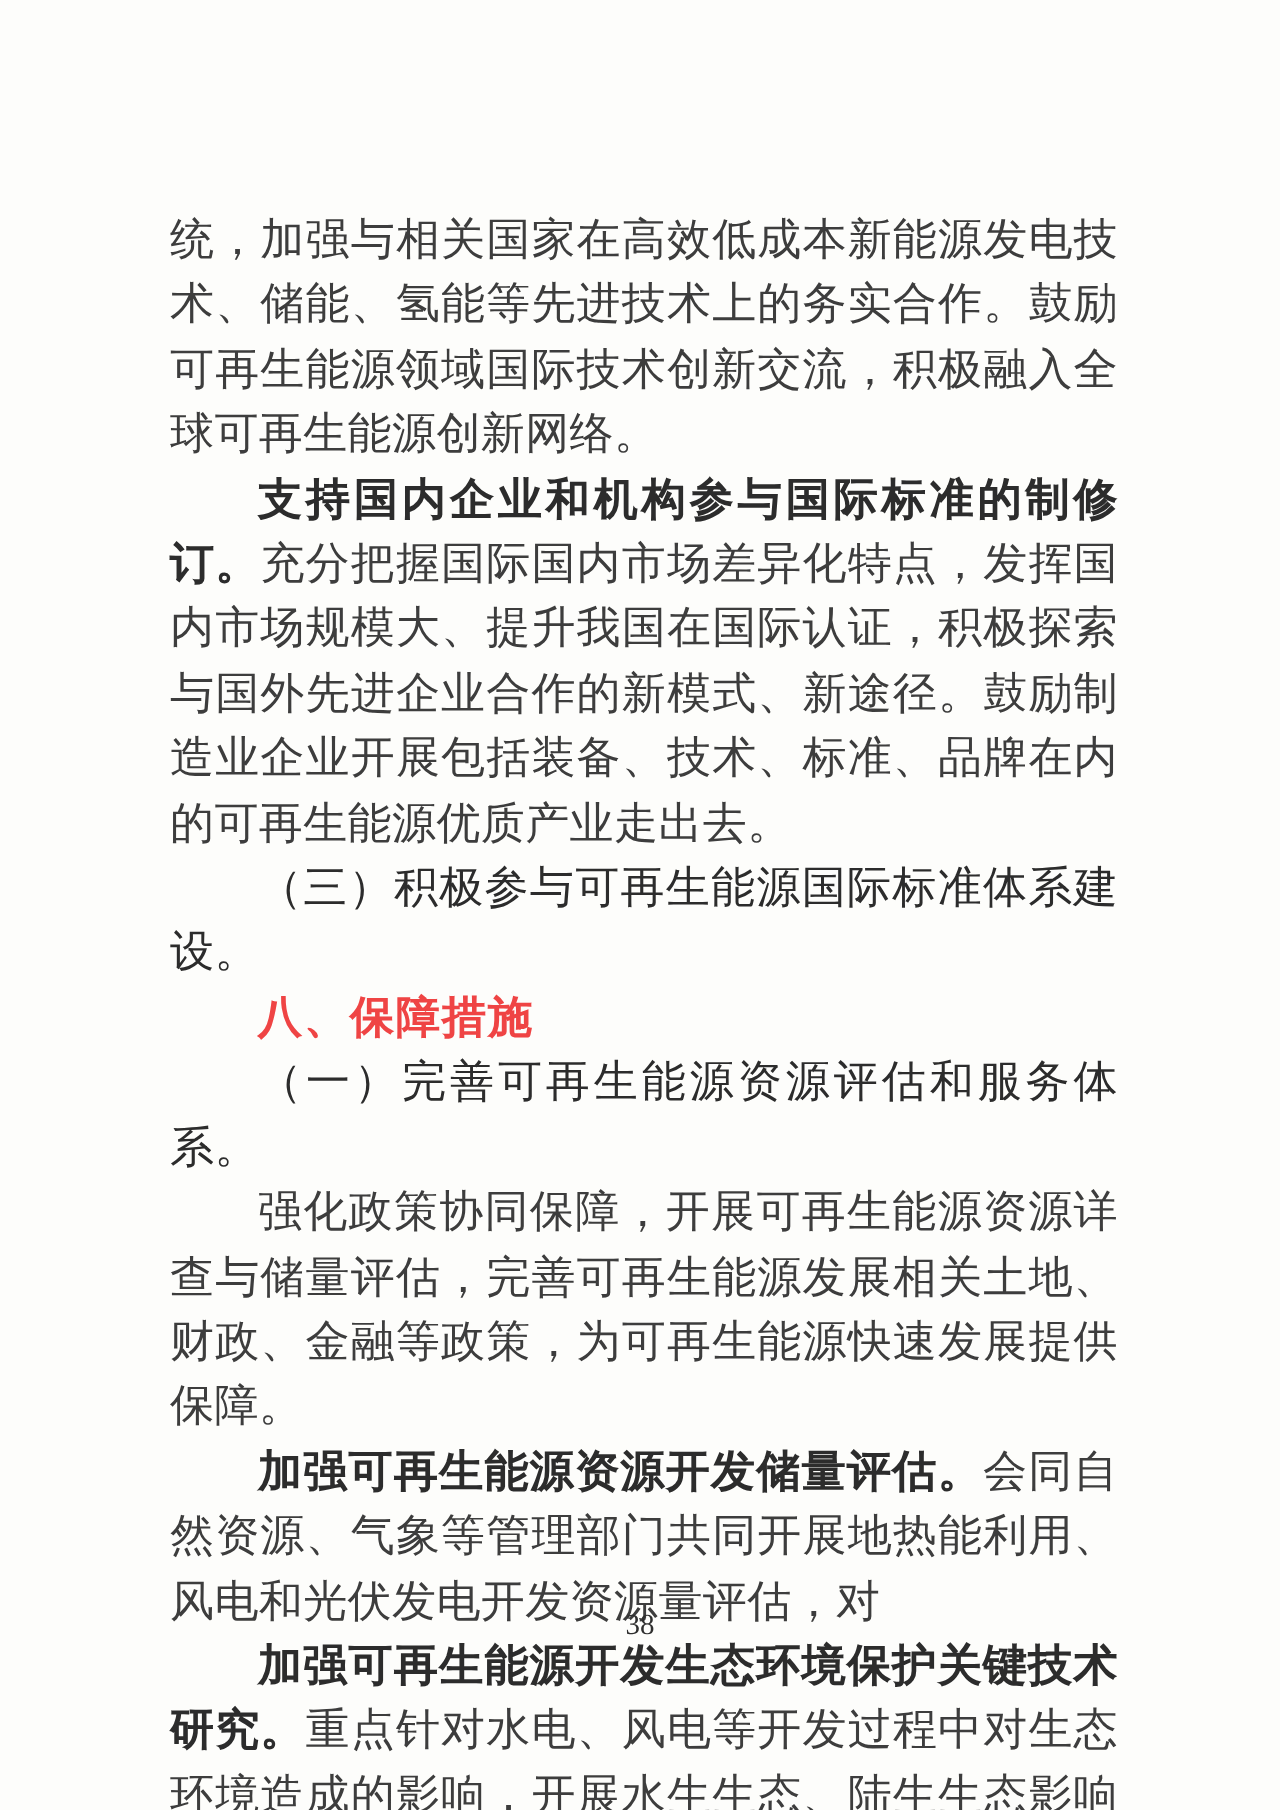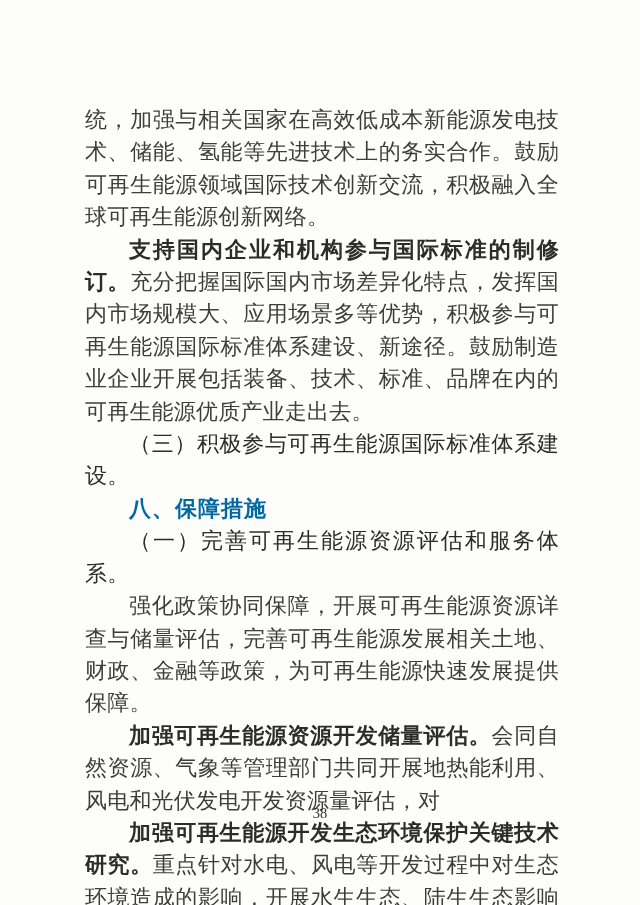--- a/index.html
+++ b/index.html
@@ -24,21 +24,21 @@
     text-justify: inter-ideograph;
     letter-spacing: 0.2px;
   }
   .para { margin: 0; }
   .indent { text-indent: 2em; }
   .lead { font-weight: bold; color: #2c2c2c; }
   .bold-head { font-weight: normal; color: #2c2c2c; }
   .heading-sans {
     font-family: Liberation Sans, sans-serif;
     font-weight: bold;
-    color: #0369a1;
+    color: #ef4444;
     text-indent: 2em;
     letter-spacing: 1px;
   }
   .page-number {
     position: absolute;
     top: 805px;
     left: 0;
     width: 640px;
     text-align: center;
     font-size: 14.5px;
@@ -47,21 +47,21 @@
   }
 </style>
 </head>
 <body>
 
 <div class="page">
   <div class="content">
 
     <p class="para"><span>统，加强与相关国家在高效低成本新能源发电技术、储能、氢能等先进技术上的务实合作。鼓励可再生能源领域国际技术创新交流，积极融入全球可再生能源创新网络。</span></p>
 
-    <p class="para indent"><span class="lead">支持国内企业和机构参与国际标准的制修订。</span><span>充分把握国际国内市场差异化特点，发挥国内市场规模大、应用场景多等优势，积极参与可再生能源国际标准体系建设、新途径。鼓励制造业企业开展包括装备、技术、标准、品牌在内的可再生能源优质产业走出去。</span></p>
+    <p class="para indent"><span class="lead">支持国内企业和机构参与国际标准的制修订。</span><span>充分把握国际国内市场差异化特点，发挥国内市场规模大、提升我国在国际认证，积极探索与国外先进企业合作的新模式、新途径。鼓励制造业企业开展包括装备、技术、标准、品牌在内的可再生能源优质产业走出去。</span></p>
 
     <p class="para indent"><span class="bold-head">（三）积极参与可再生能源国际标准体系建设。</span></p>
 
 
     <p class="para heading-sans"><span>八、保障措施</span></p>
 
     <p class="para indent"><span class="bold-head">（一）完善可再生能源资源评估和服务体系。</span></p>
 
     <p class="para indent"><span>强化政策协同保障，开展可再生能源资源详查与储量评估，完善可再生能源发展相关土地、财政、金融等政策，为可再生能源快速发展提供保障。</span></p>
 

